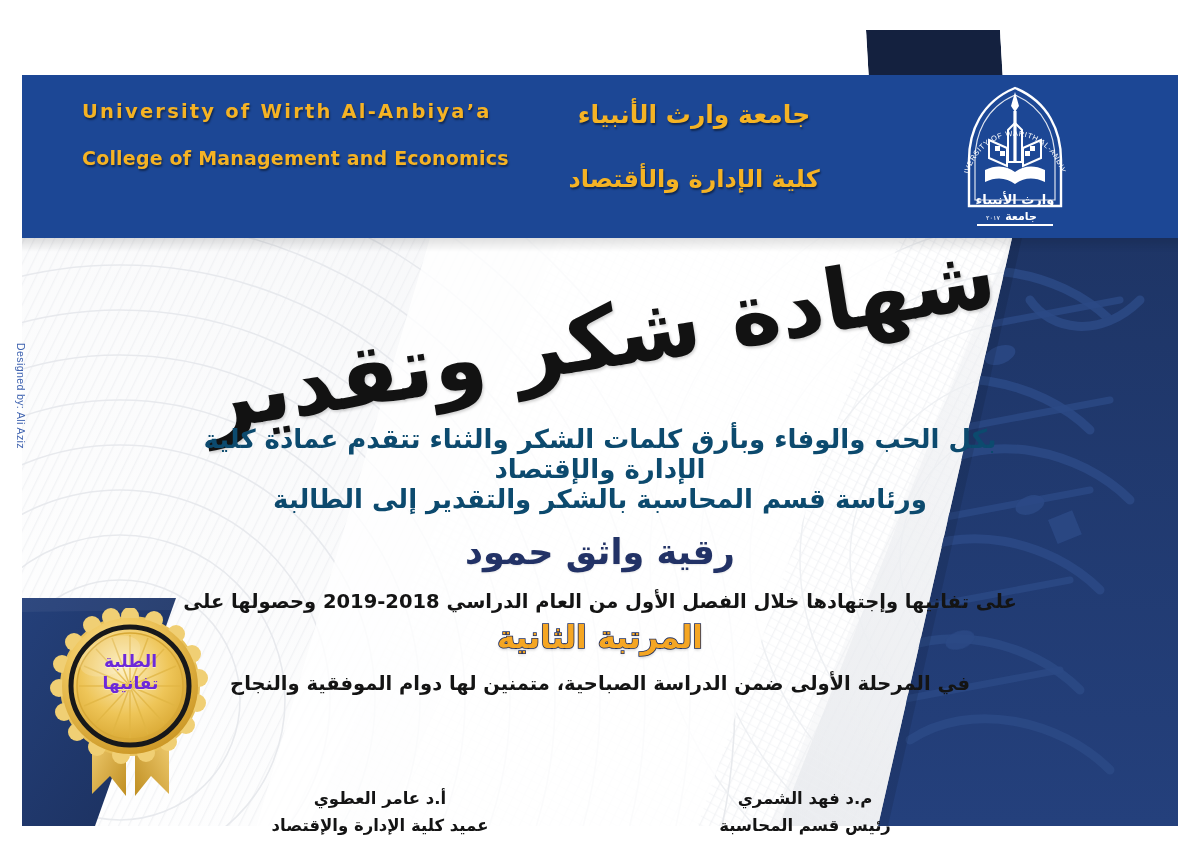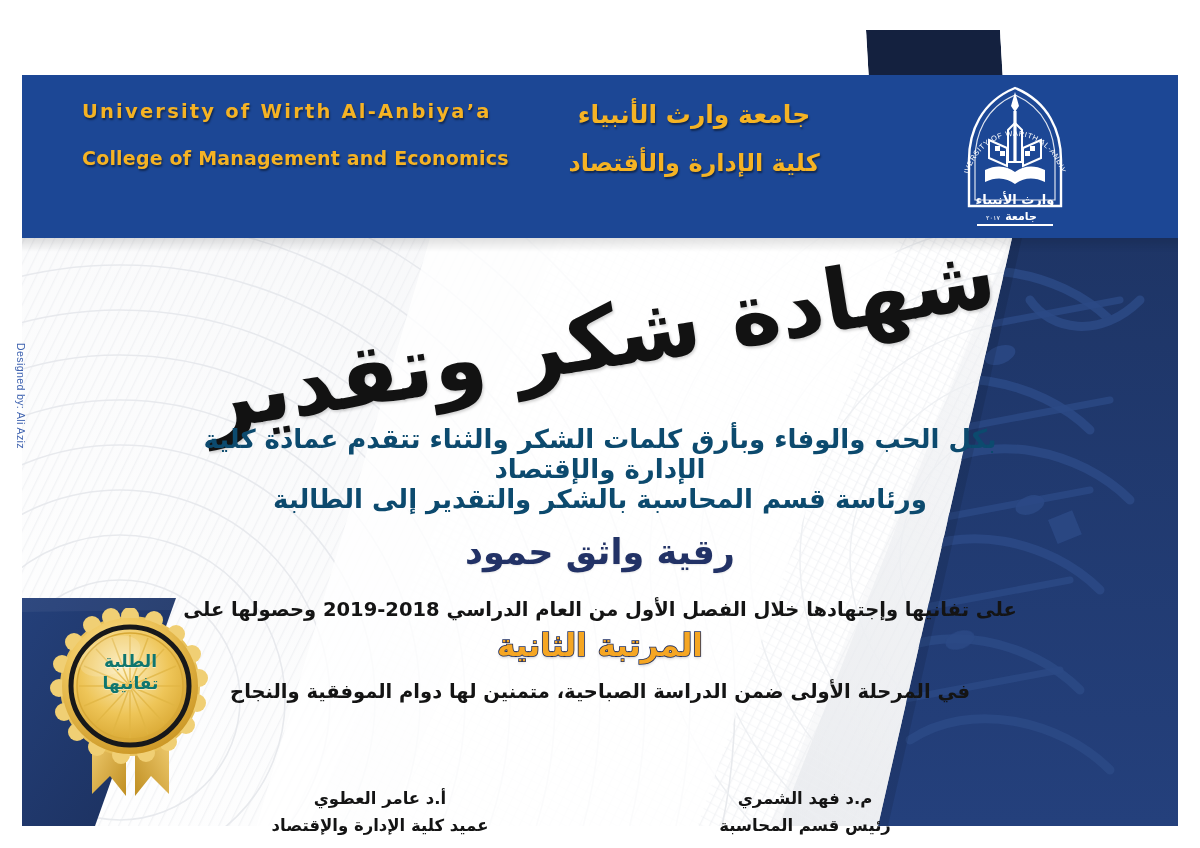--- a/index.html
+++ b/index.html
@@ -25,21 +25,21 @@
     color:#f5b324;font-weight:bold;letter-spacing:1.6px;
     text-shadow:1px 2px 2px rgba(0,0,0,.45);
   }
   .hdr-en .l1{font-size:19.5px;letter-spacing:2.2px;line-height:26px;}
   .hdr-en .l2{font-size:19px;letter-spacing:.2px;line-height:26px;margin-top:20px;}
   .hdr-ar{
     position:absolute;right:290px;top:22px;width:440px;text-align:center;direction:rtl;
     color:#f5b324;font-weight:bold;text-shadow:1px 2px 2px rgba(0,0,0,.45);
   }
   .hdr-ar .l1{font-size:25px;letter-spacing:5px;line-height:36px;}
-  .hdr-ar .l2{font-size:24px;letter-spacing:4px;line-height:36px;margin-top:12px;}
+  .hdr-ar .l2{font-size:24px;letter-spacing:4px;line-height:36px;margin-top:28px;}
 
   
   .logo{position:absolute;left:955px;top:78px;width:120px;height:155px;}
 
   
   .credit{
     position:absolute;left:-39px;top:390px;width:120px;
     transform:rotate(90deg);transform-origin:center;
     color:#3f63b0;font-size:10.5px;letter-spacing:.4px;direction:ltr;text-align:center;
     font-family:"Liberation Sans",sans-serif;
@@ -61,41 +61,41 @@
   
   .body{position:absolute;left:0;top:424px;width:1200px;direction:rtl;text-align:center;}
   .para{
     color:#0c4a6e;font-weight:bold;font-size:26px;line-height:30px;
     padding:0 175px;letter-spacing:.1px;
   }
   .name{
     margin-top:16px;color:#223266;font-weight:bold;font-size:35px;letter-spacing:2px;
     line-height:44px;text-shadow:0 1px 2px rgba(0,0,0,.10);
   }
-  .achv{margin-top:22px;color:#141414;font-weight:bold;font-size:19.5px;line-height:28px;padding:0 170px;}
+  .achv{margin-top:14px;color:#141414;font-weight:bold;font-size:19.5px;line-height:28px;padding:0 170px;}
   .rank{
     font-size:31px;font-weight:bold;color:#f5a623;letter-spacing:1px;line-height:42px;
     -webkit-text-stroke:1.6px #223266;paint-order:stroke fill;
     text-shadow:0 2px 3px rgba(0,0,0,.18);
   }
   .closing{margin-top:12px;color:#141414;font-weight:bold;font-size:19.5px;line-height:28px;padding:0 90px;}
 
   
   .signs{position:absolute;left:0;top:742px;width:1200px;direction:rtl;}
   .sign{position:absolute;width:330px;text-align:center;color:#141414;}
   .sign .who{font-size:16.5px;font-weight:bold;line-height:26px;margin-top:44px;}
   .sign .role{font-size:16.5px;font-weight:bold;line-height:28px;}
   .sign-right{right:230px;}
   .sign-left{left:215px;}
 
   
   .medal{position:absolute;left:48px;top:608px;width:165px;height:195px;}
   .medal-text{
     position:absolute;left:48px;top:650px;width:165px;text-align:center;direction:rtl;
-    color:#0f766e;font-weight:bold;font-size:17px;line-height:22px;
+    color:#6d28d9;font-weight:bold;font-size:17px;line-height:22px;
     text-shadow:0 1px 0 rgba(255,255,255,.45);
   }
 </style>
 </head>
 <body>
 
 <div class="page">
 
   <div class="bg">
     <svg width="1200" height="848" viewBox="0 0 1200 848" xmlns="http://www.w3.org/2000/svg">

